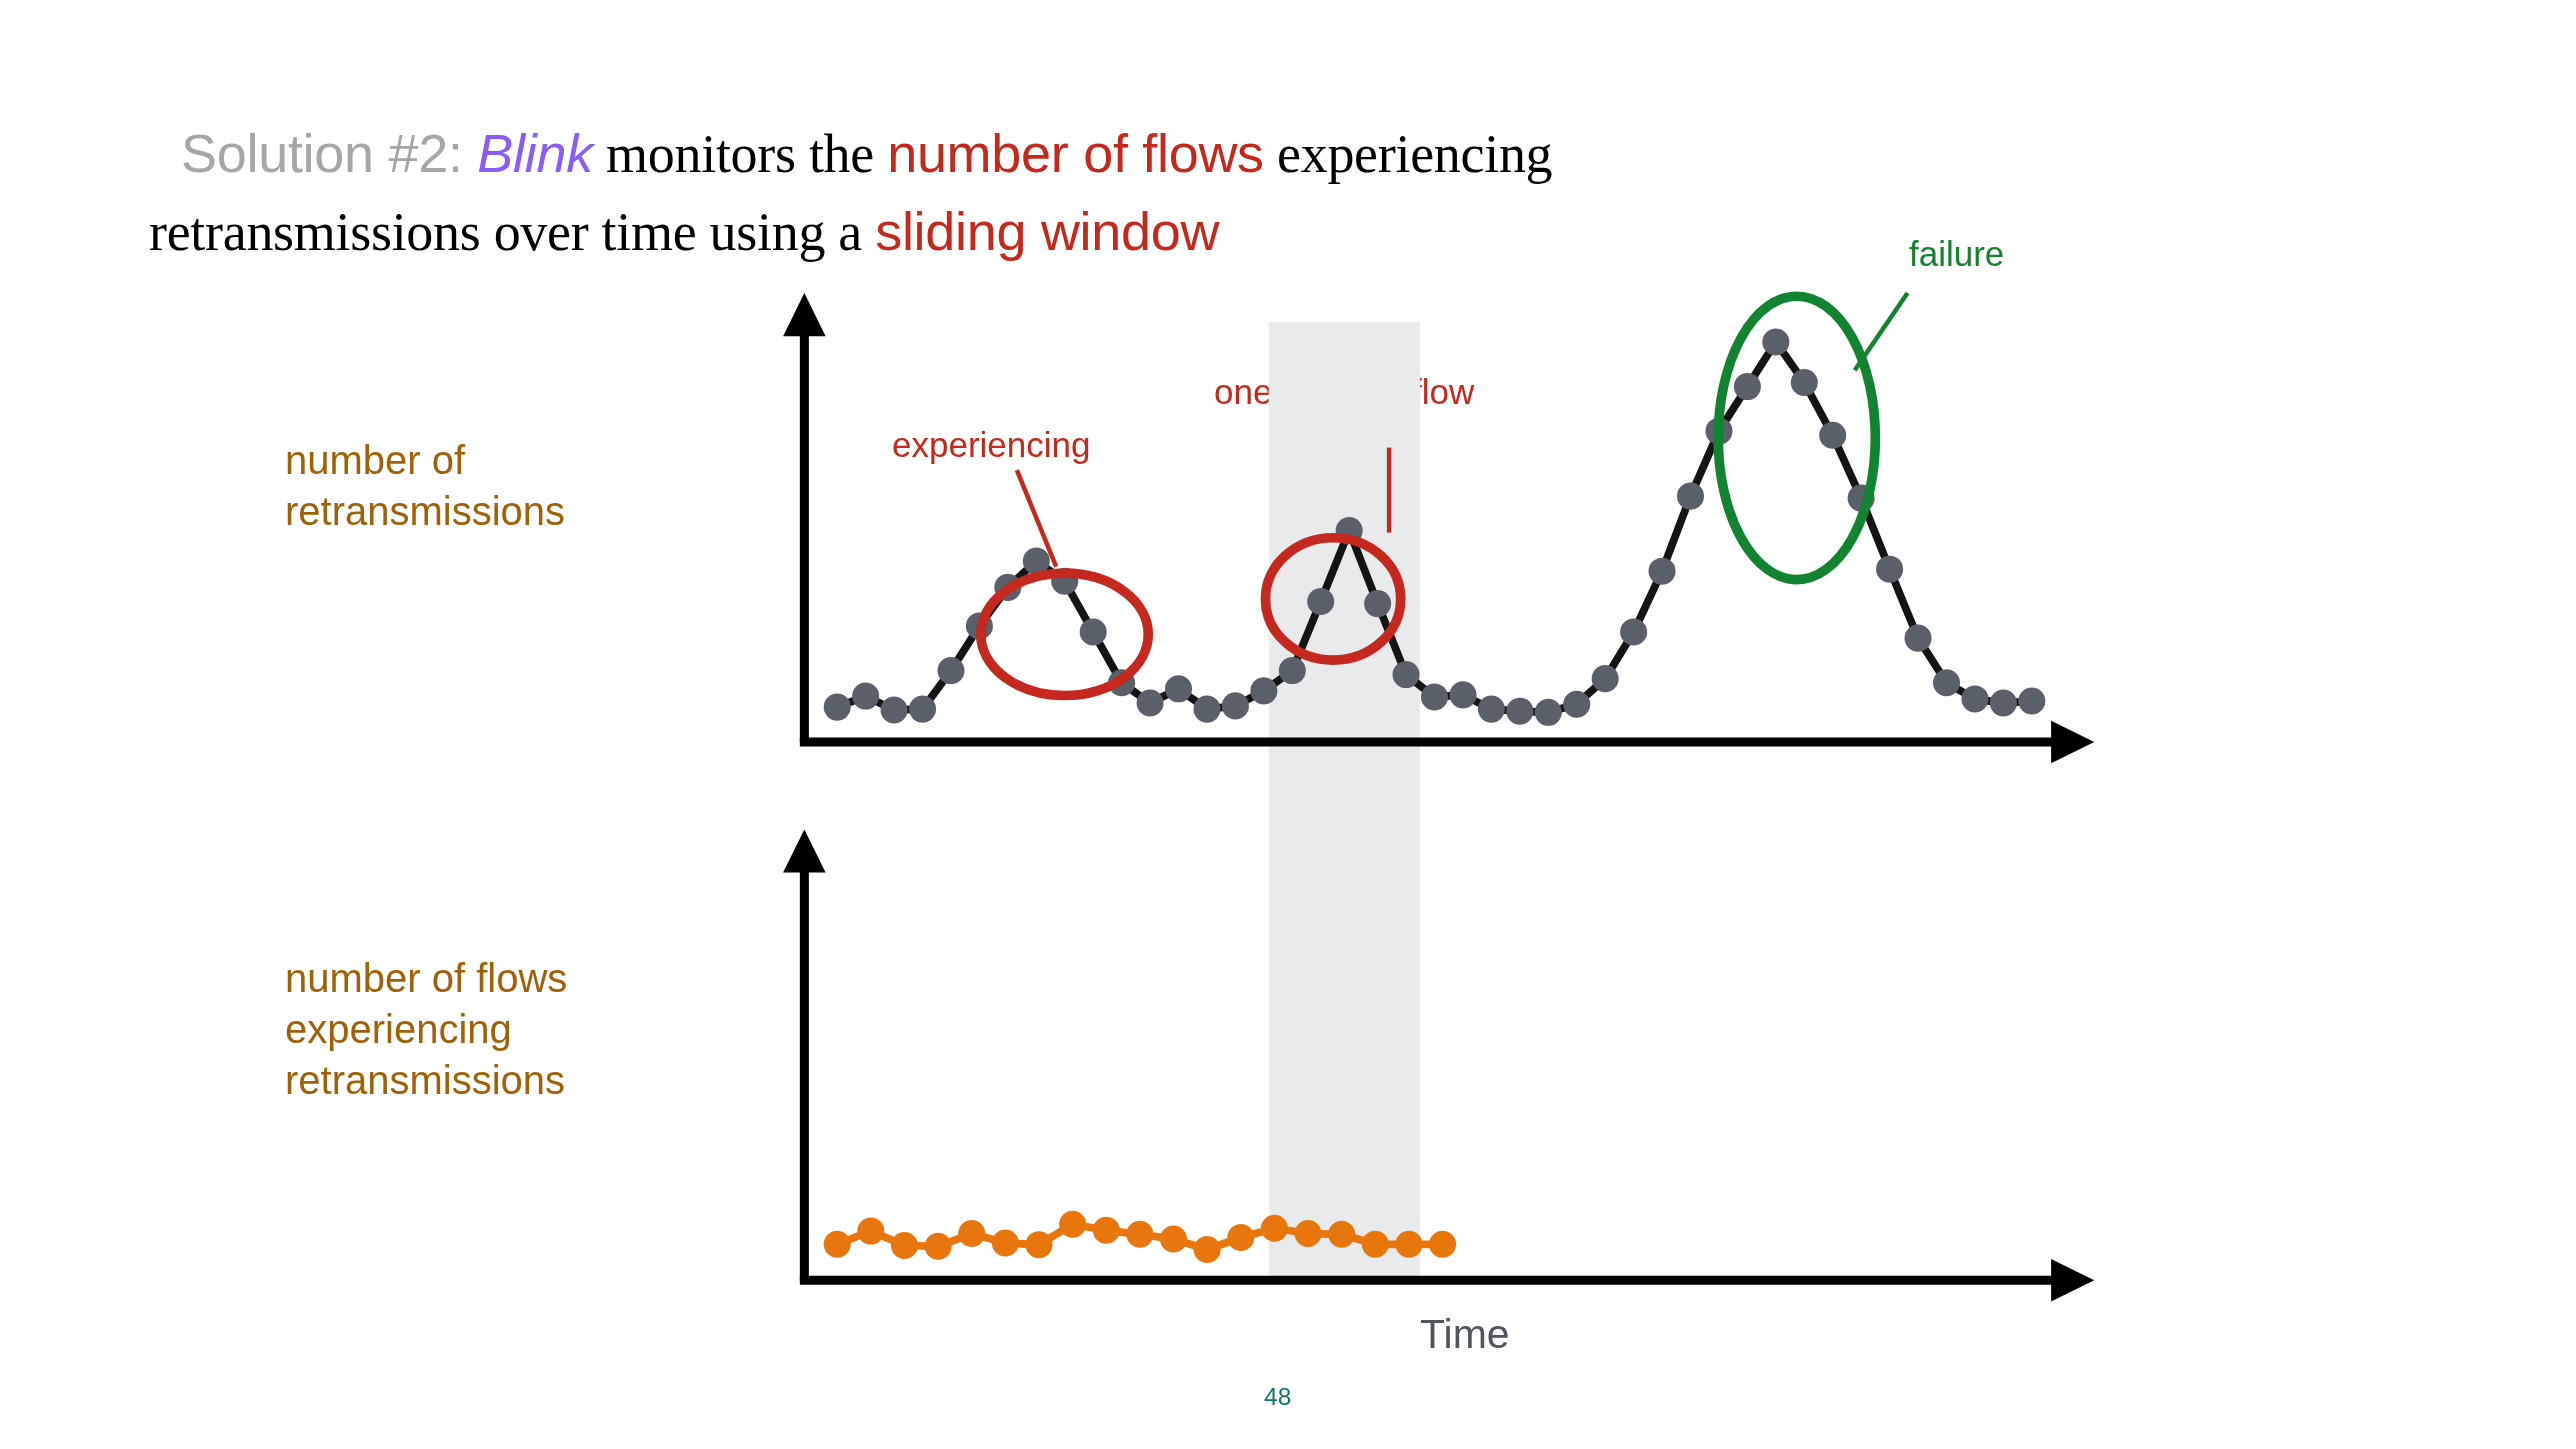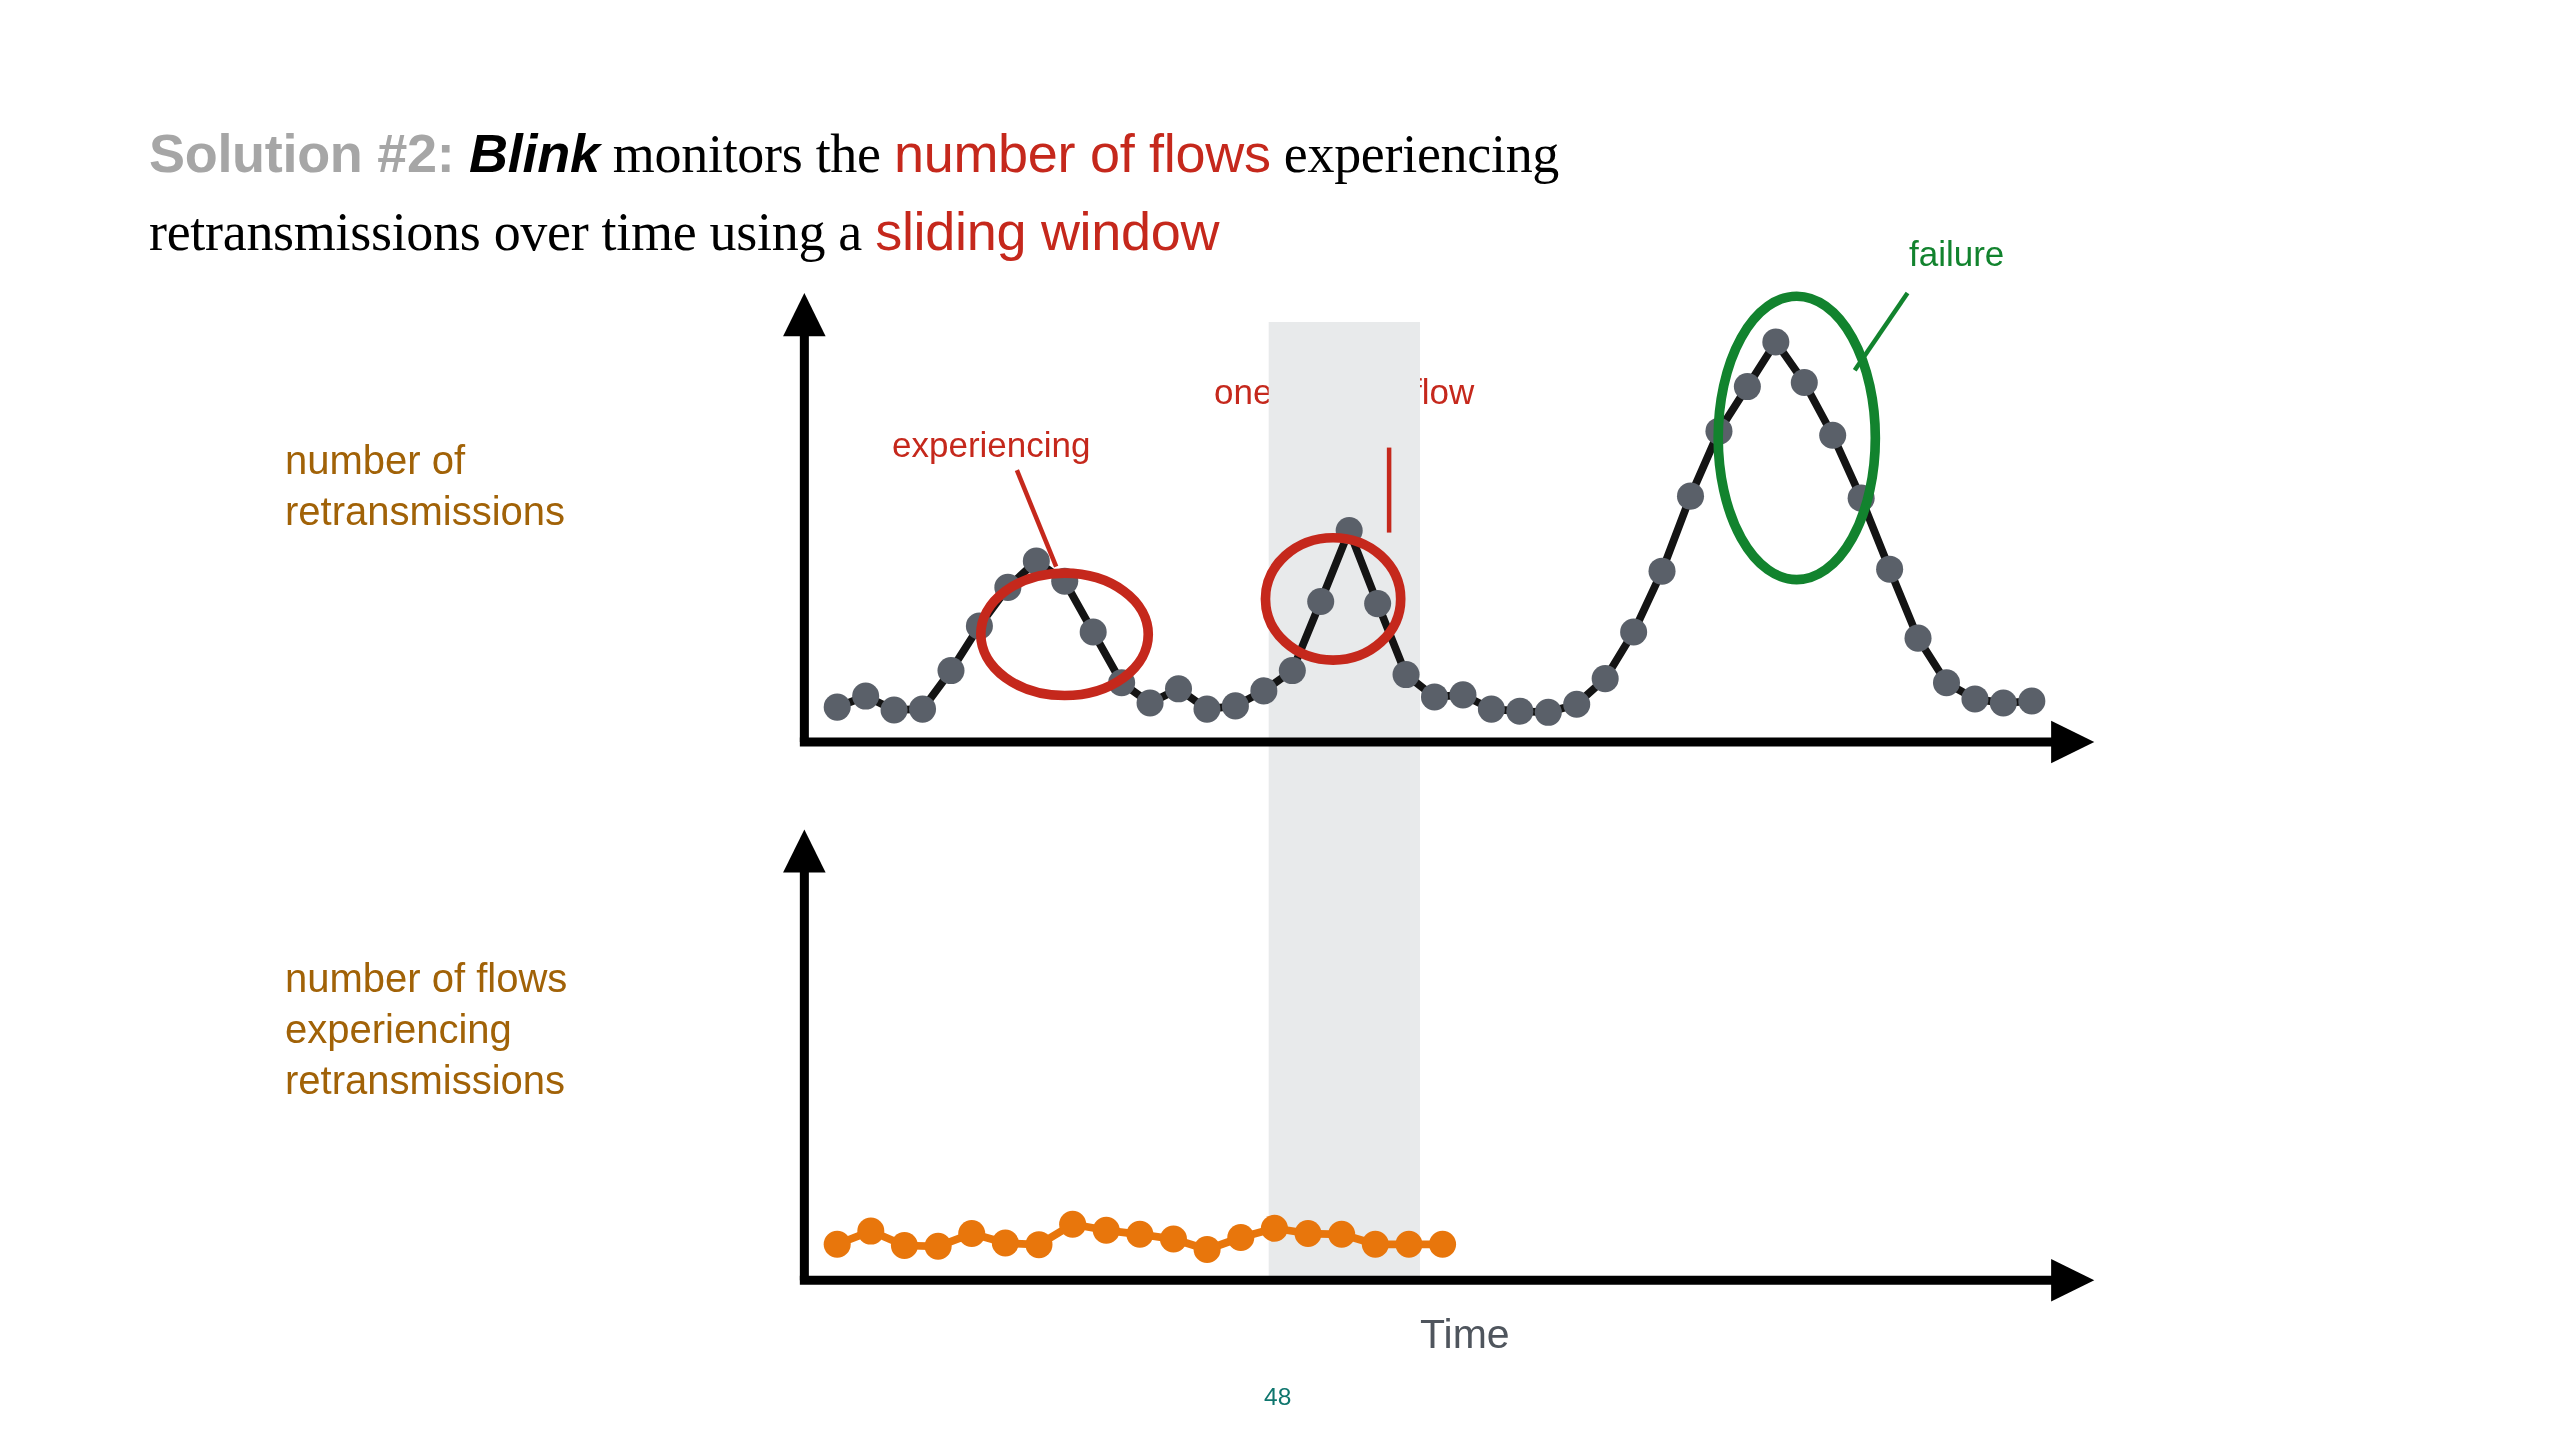--- a/index.html
+++ b/index.html
@@ -20,22 +20,22 @@
   .title-block {
     position: absolute;
     left: 149px;
     top: 115px;
     width: 2061px;
     font-size: 54px;
     line-height: 1.42;
     color: #000000;
     letter-spacing: -0.3px;
   }
-  .t-gray   { color: #a6a6a6; font-weight: bold; }
-  .t-blink  { color: #000000; font-weight: bold; font-style: italic; }
+  .t-gray   { color: #a6a6a6; font-weight: normal; margin-left: 32px; }
+  .t-blink  { color: #8b5cf6; font-weight: normal; font-style: italic; }
   .t-red    { color: #c5281c; }
   .t-black  { color: #000000; font-family: Liberation Serif, serif; }
 
   
   .axis-label {
     position: absolute;
     color: #a16207;
     font-size: 40px;
     line-height: 1.28;
     white-space: pre-line;

